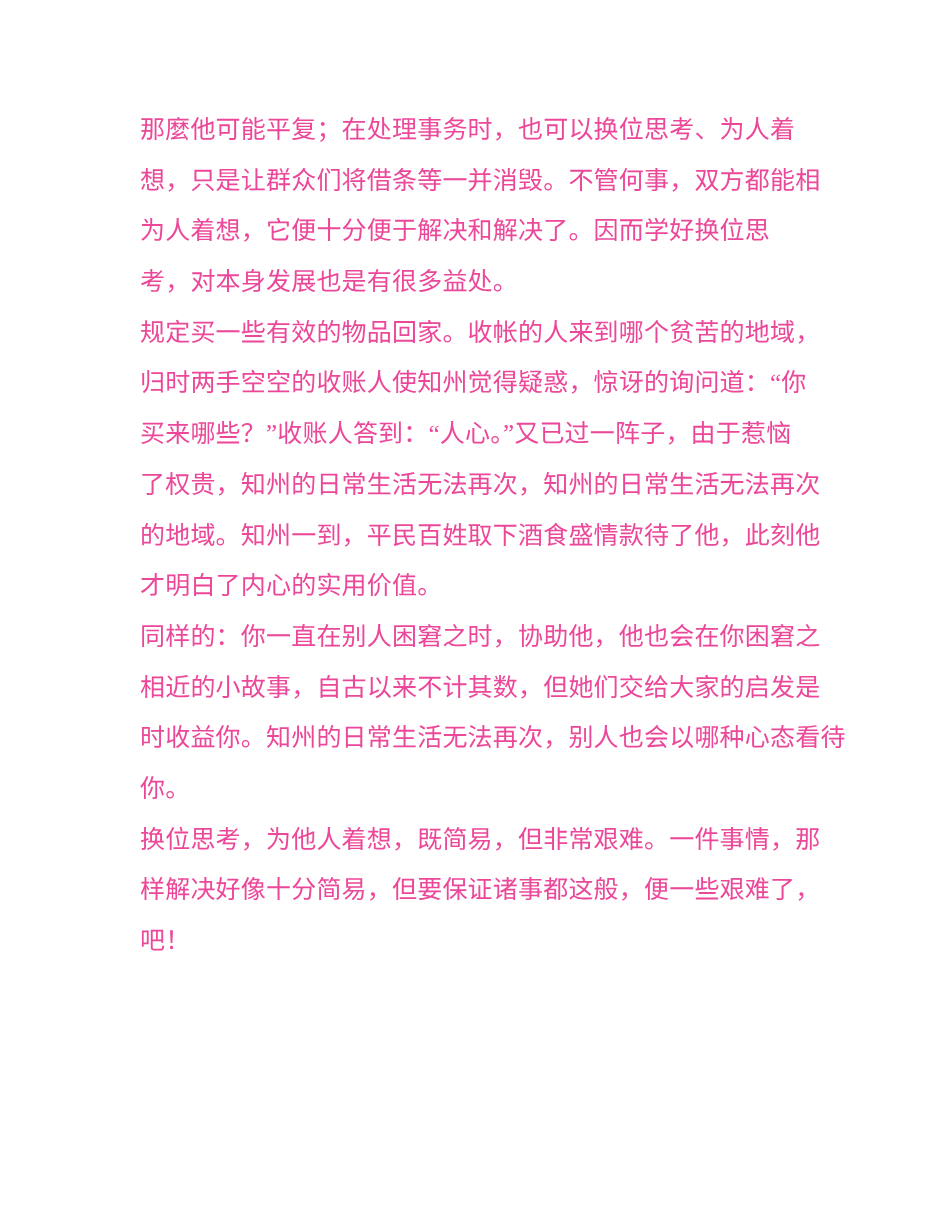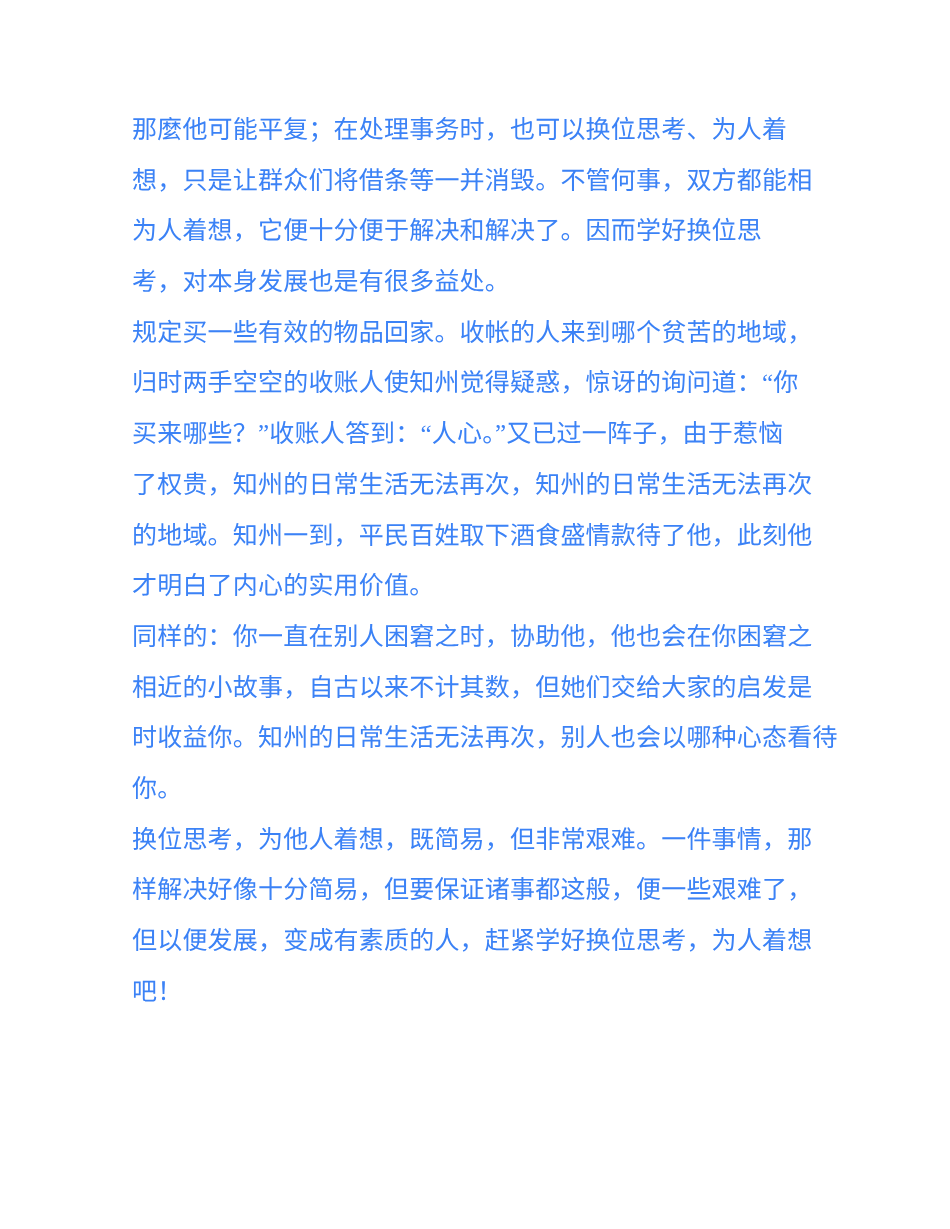--- a/index.html
+++ b/index.html
@@ -14,24 +14,24 @@
     font-family: "Liberation Serif", "DejaVu Serif", serif;
   }
   .page {
     position: relative;
     width: 950px;
     height: 1229px;
     background: #ffffff;
   }
   .text-block {
     position: absolute;
-    left: 132px;
+    left: 140px;
     top: 105px;
     width: 690px;
-    color: #3b82f6;
+    color: #ec4899;
     font-size: 25px;
     letter-spacing: 0.2px;
     text-align: left;
   }
   .para {
     margin: 0;
     padding: 0;
   }
   .line {
     display: block;
@@ -65,18 +65,17 @@
     <p class="para">
       <span class="line">同样的：你一直在别人困窘之时，协助他，他也会在你困窘之</span>
       <span class="line">相近的小故事，自古以来不计其数，但她们交给大家的启发是</span>
       <span class="line">时收益你。知州的日常生活无法再次，别人也会以哪种心态看待</span>
       <span class="line">你。</span>
     </p>
 
     <p class="para">
       <span class="line">换位思考，为他人着想，既简易，但非常艰难。一件事情，那</span>
       <span class="line">样解决好像十分简易，但要保证诸事都这般，便一些艰难了，</span>
-      <span class="line">但以便发展，变成有素质的人，赶紧学好换位思考，为人着想</span>
       <span class="line">吧！</span>
     </p>
 
   </div>
 </div>
 
 </body></html>

